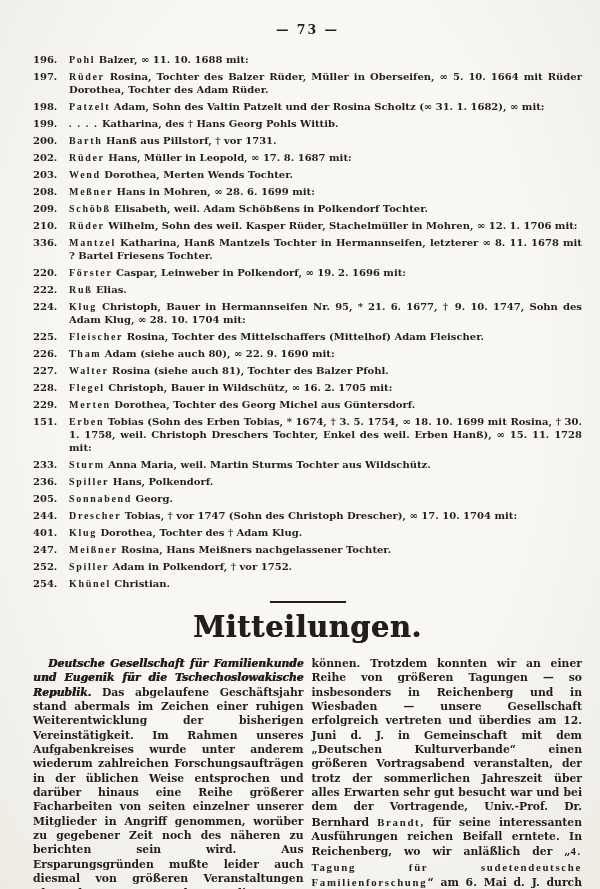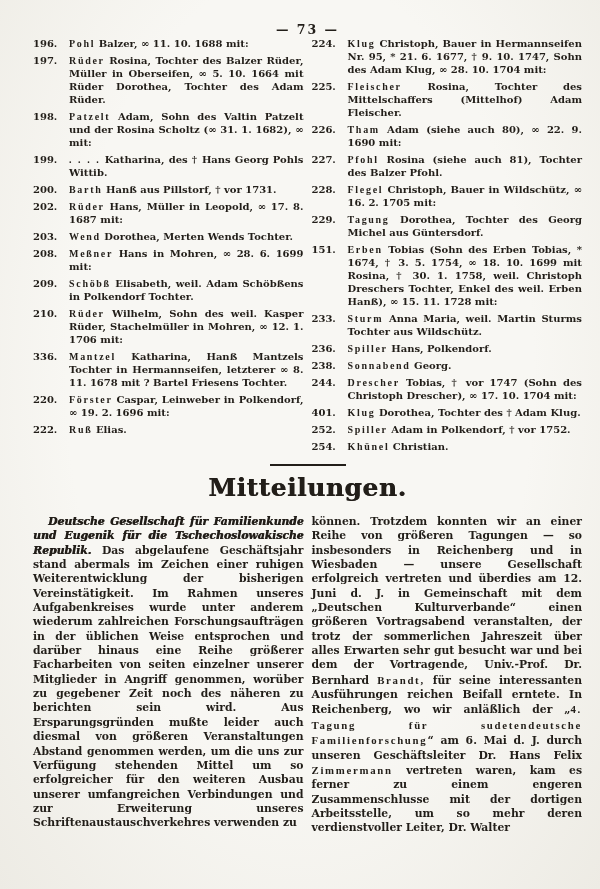--- a/index.html
+++ b/index.html
@@ -18,40 +18,41 @@
     width:600px;height:889px;
     padding:22px 18px 0 33px;
     position:relative;
     background:radial-gradient(ellipse at 50% 42%, #f8f7f3 55%, #edebe4 100%);
   }
   .pagenum{
     text-align:center;
     font-size:12.5px;
     font-weight:bold;
     letter-spacing:2px;
-  }
-  .register{display:flex;gap:8px;}
+    margin-bottom:16px;
+  }
+  .register{display:flex;flex-direction:column;}
   .rcol{flex:1;min-width:0;}
   .entry{
     display:flex;
     font-size:10px;
     line-height:13px;
     margin-bottom:4px;
     font-weight:bold;
   }
   .num{flex:0 0 29px;padding-right:7px;white-space:nowrap;}
   .etext{flex:1;text-align:justify;}
   .spaced{letter-spacing:1.7px;font-family:Liberation Serif, serif;}
   .rule{
     width:76px;height:0;
     border-top:2px solid var(--ink);
     margin:7px auto 7px;
   }
   .heading{
-    font-size:25px;
+    font-size:29px;
     font-weight:bold;
     text-align:center;
     margin:0 0 13px 0;
     letter-spacing:0.5px;
     text-shadow:0.5px 0 0 currentColor;
   }
   .article{display:flex;gap:8px;}
   .acol{
     flex:1;min-width:0;
     font-size:10.8px;
@@ -132,53 +133,57 @@
         <div class="entry">
           <span class="num">225.</span>
           <span class="etext"><span class="spaced">Fleischer</span> Rosina, Tochter des Mittelschaffers (Mittelhof) Adam Fleischer.</span>
         </div>
         <div class="entry">
           <span class="num">226.</span>
           <span class="etext"><span class="spaced">Tham</span> Adam (siehe auch 80), ∞ 22. 9. 1690 mit:</span>
         </div>
         <div class="entry">
           <span class="num">227.</span>
-          <span class="etext"><span class="spaced">Pfohl</span> Rosina (siehe auch 81), Tochter des Balzer Pfohl.</span>
+          <span class="etext"><span class="spaced">Walter</span> Rosina (siehe auch 81), Tochter des Balzer Pfohl.</span>
         </div>
         <div class="entry">
           <span class="num">228.</span>
           <span class="etext"><span class="spaced">Flegel</span> Christoph, Bauer in Wildschütz, ∞ 16. 2. 1705 mit:</span>
         </div>
         <div class="entry">
           <span class="num">229.</span>
-          <span class="etext"><span class="spaced">Tagung</span> Dorothea, Tochter des Georg Michel aus Güntersdorf.</span>
+          <span class="etext"><span class="spaced">Merten</span> Dorothea, Tochter des Georg Michel aus Güntersdorf.</span>
         </div>
         <div class="entry">
           <span class="num">151.</span>
           <span class="etext"><span class="spaced">Erben</span> Tobias (Sohn des Erben Tobias, * 1674, † 3. 5. 1754, ∞ 18. 10. 1699 mit Rosina, † 30. 1. 1758, weil. Christoph Dreschers Tochter, Enkel des weil. Erben Hanß), ∞ 15. 11. 1728 mit:</span>
         </div>
         <div class="entry">
           <span class="num">233.</span>
           <span class="etext"><span class="spaced">Sturm</span> Anna Maria, weil. Martin Sturms Tochter aus Wildschütz.</span>
         </div>
         <div class="entry">
           <span class="num">236.</span>
           <span class="etext"><span class="spaced">Spiller</span> Hans, Polkendorf.</span>
         </div>
         <div class="entry">
-          <span class="num">238.</span>
+          <span class="num">205.</span>
           <span class="etext"><span class="spaced">Sonnabend</span> Georg.</span>
         </div>
         <div class="entry">
           <span class="num">244.</span>
           <span class="etext"><span class="spaced">Drescher</span> Tobias, † vor 1747 (Sohn des Christoph Drescher), ∞ 17. 10. 1704 mit:</span>
         </div>
         <div class="entry">
           <span class="num">401.</span>
           <span class="etext"><span class="spaced">Klug</span> Dorothea, Tochter des † Adam Klug.</span>
+        </div>
+        <div class="entry">
+          <span class="num">247.</span>
+          <span class="etext"><span class="spaced">Meißner</span> Rosina, Hans Meißners nachgelassener Tochter.</span>
         </div>
         <div class="entry">
           <span class="num">252.</span>
           <span class="etext"><span class="spaced">Spiller</span> Adam in Polkendorf, † vor 1752.</span>
         </div>
         <div class="entry">
           <span class="num">254.</span>
           <span class="etext"><span class="spaced">Khünel</span> Christian.</span>
         </div>
       </div>

